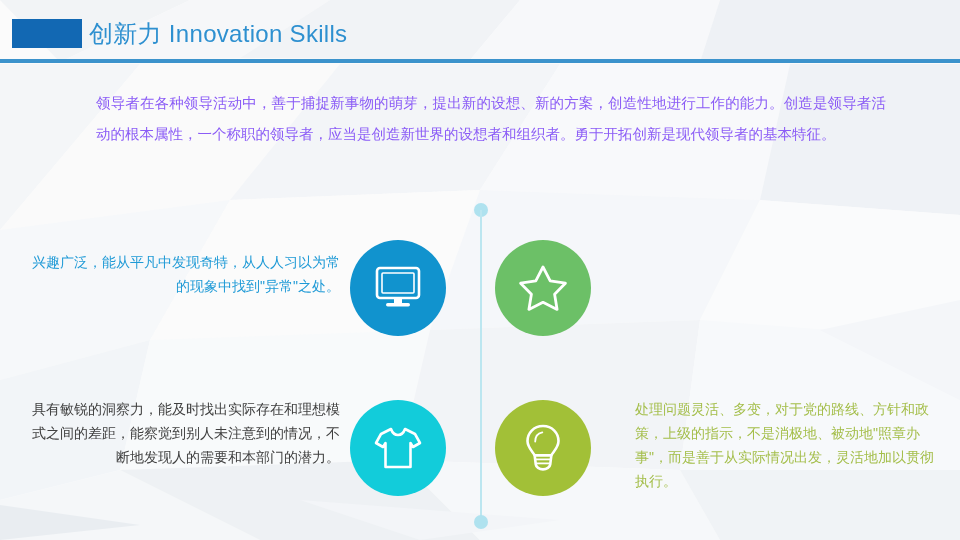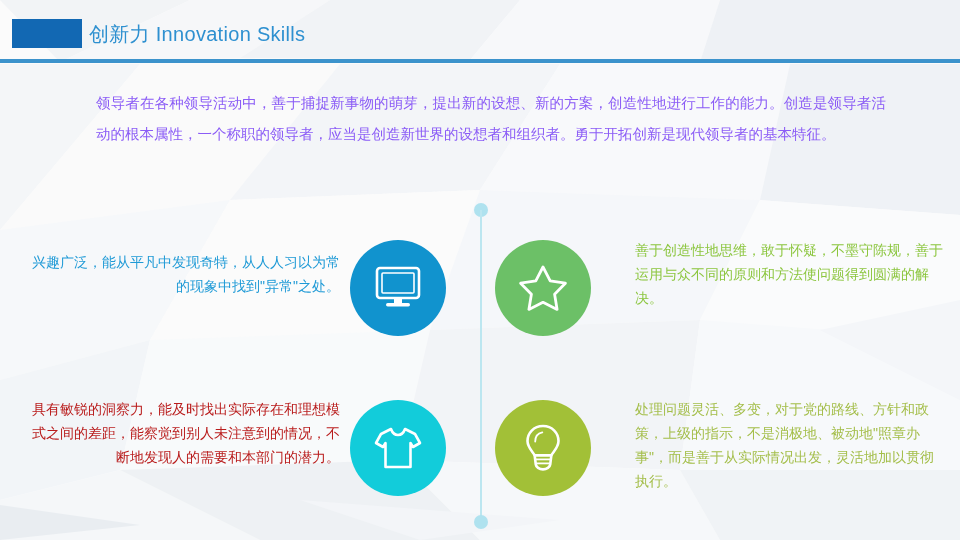--- a/index.html
+++ b/index.html
@@ -17,21 +17,21 @@
   
   #header {
     position:absolute; left:0; top:0; width:960px; height:62px; z-index:3;
   }
   #header-accent-block {
     position:absolute; left:12px; top:19px; width:70px; height:29px;
     background:#1268B3;
   }
   #header-title {
     position:absolute; left:89px; top:18px;
-    font-size:20px; line-height:32px; color:#2E90D0;
+    font-size:24px; line-height:32px; color:#2E90D0;
     letter-spacing:0.3px; white-space:nowrap;
   }
   #header-rule {
     position:absolute; left:0; top:59px; width:960px; height:4px;
     background:#3C93CC;
   }
 
   
   #intro {
     position:absolute; left:96px; top:88px; width:790px; z-index:3;
@@ -148,31 +148,30 @@
   </div>
   <div class="item-text align-right" style="color: rgb(31, 154, 214);">兴趣广泛，能从平凡中发现奇特，从人人习以为常的现象中找到"异常"之处。</div>
 </div>
 
 <div class="item" id="item-tr">
   <div class="circle" style="background: rgb(108, 192, 103);">
     <svg width="52" height="50" viewBox="0 0 52 50">
       <path d="M26 4 L33.2 17.8 L48.4 20.2 L37.6 31.2 L40.1 46.4 L26 39.3 L11.9 46.4 L14.4 31.2 L3.6 20.2 L18.8 17.8 Z" fill="none" stroke="#ffffff" stroke-width="2.8" stroke-linejoin="round"></path>
     </svg>
   </div>
-  <div class="item-text align-left" style="color: rgb(140, 198, 63);">善于创造性地思维，敢于怀疑，不墨守陈规，善于运用与众不同的原则和方法使问题得到圆满的解决。</div>
 </div>
 
 <div class="item" id="item-bl">
   <div class="circle" style="background: rgb(18, 204, 218);">
     <svg width="50" height="46" viewBox="0 0 50 46">
       <path d="M18 4 L8 9 L3 18 L10 22 L12.5 18 L12.5 42 L37.5 42 L37.5 18 L40 22 L47 18 L42 9 L32 4
                C30.5 8.2 27.8 10 25 10 C22.2 10 19.5 8.2 18 4 Z" fill="none" stroke="#ffffff" stroke-width="2.6" stroke-linejoin="round"></path>
     </svg>
   </div>
-  <div class="item-text align-right" style="color: #b91c1c;">具有敏锐的洞察力，能及时找出实际存在和理想模式之间的差距，能察觉到别人未注意到的情况，不断地发现人的需要和本部门的潜力。</div>
+  <div class="item-text align-right" style="color: #404040;">具有敏锐的洞察力，能及时找出实际存在和理想模式之间的差距，能察觉到别人未注意到的情况，不断地发现人的需要和本部门的潜力。</div>
 </div>
 
 <div class="item" id="item-br">
   <div class="circle" style="background: rgb(162, 192, 55);">
     <svg width="44" height="50" viewBox="0 0 44 50">
       <path d="M22 3 C12.6 3 6.5 10.2 6.5 18 C6.5 24.2 11.4 28.4 13.6 32.2 L30.4 32.2
                C32.6 28.4 37.5 24.2 37.5 18 C37.5 10.2 31.4 3 22 3 Z" fill="none" stroke="#ffffff" stroke-width="2.6" stroke-linejoin="round"></path>
       <path d="M13.6 32.2 L14.8 41.5 C15.1 44 18.2 46.4 22 46.4 C25.8 46.4 28.9 44 29.2 41.5 L30.4 32.2 Z" fill="none" stroke="#ffffff" stroke-width="2.6" stroke-linejoin="round"></path>
       <line x1="14.4" y1="36.4" x2="29.6" y2="36.4" stroke="#ffffff" stroke-width="1.8"></line>
       <line x1="15.1" y1="40.4" x2="28.9" y2="40.4" stroke="#ffffff" stroke-width="1.8"></line>

